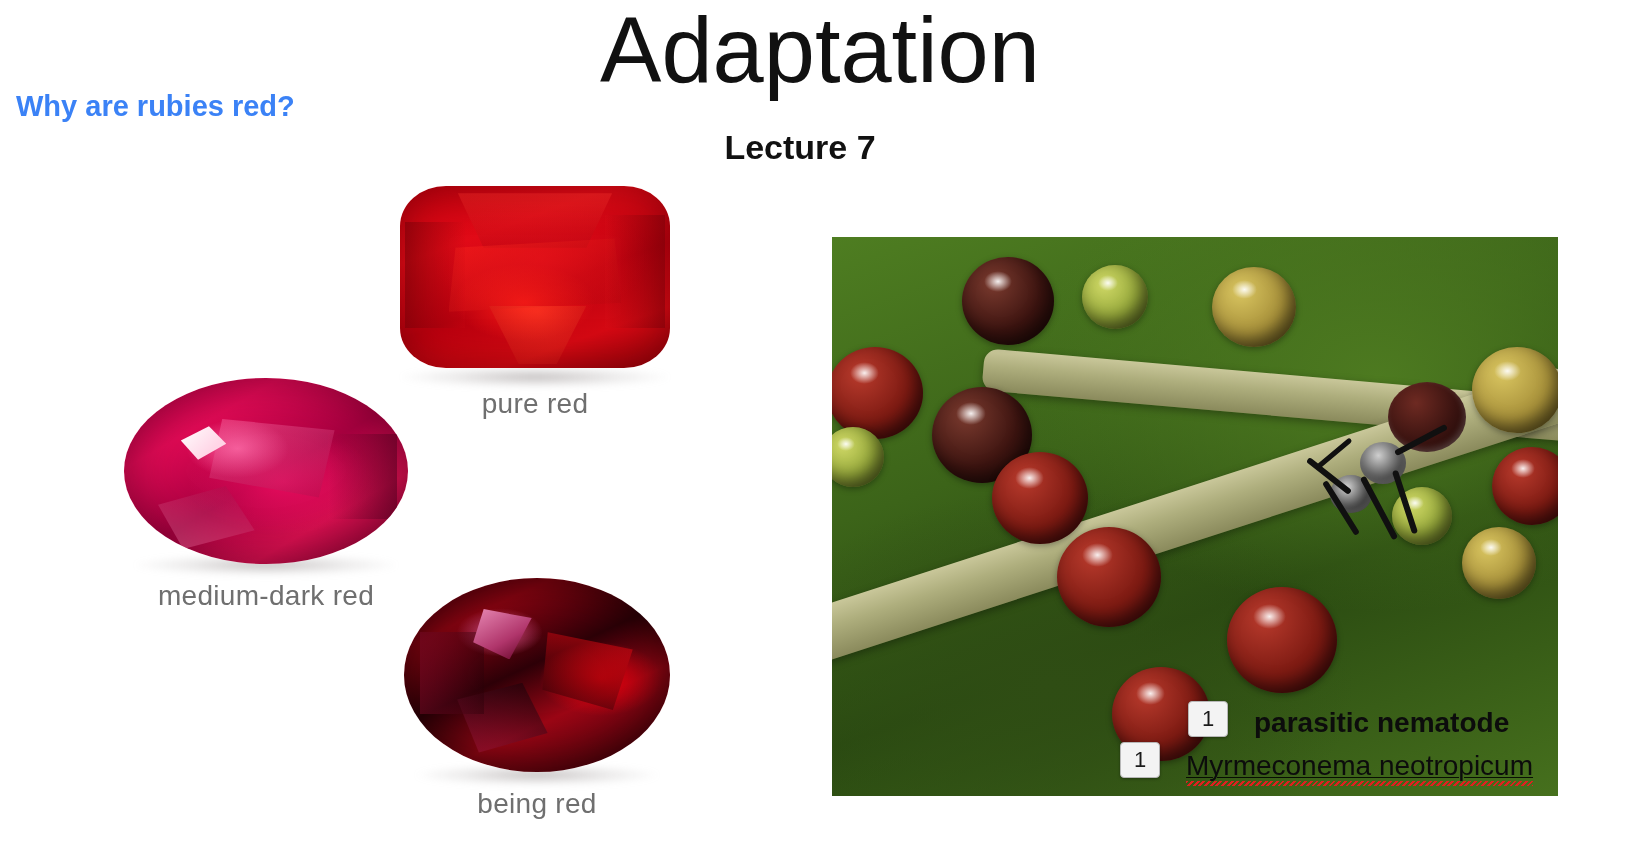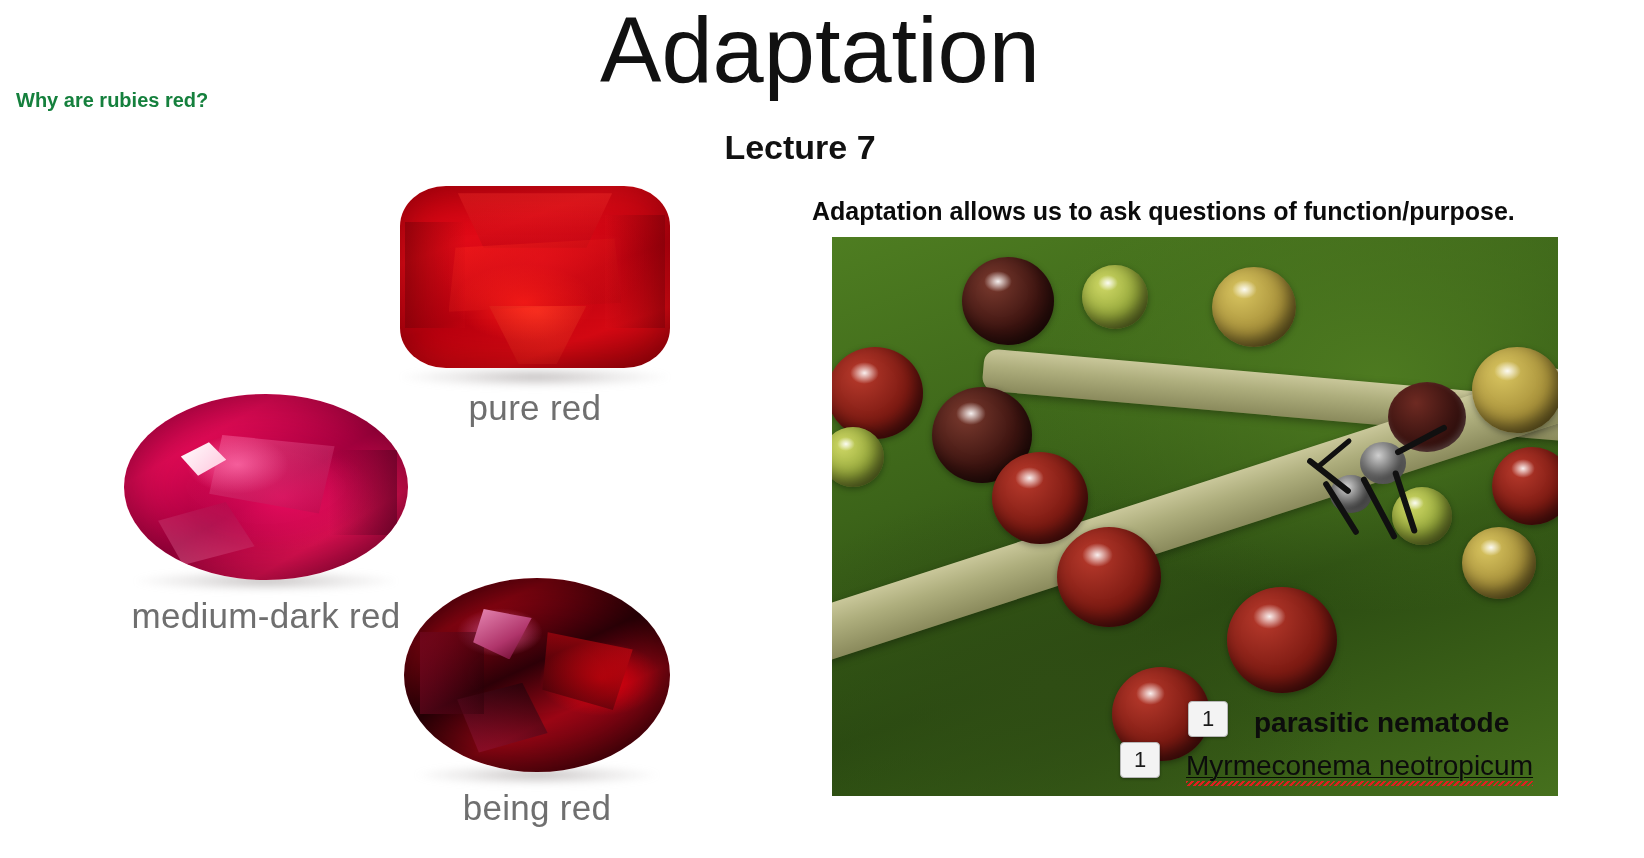--- a/index.html
+++ b/index.html
@@ -44,24 +44,24 @@
     color: #111111;
     white-space: nowrap;
   }
 
   
   .left-q1 {
     position: absolute;
     left: 16px;
     top: 88px;
     width: 360px;
-    font-size: 20px;
+    font-size: 29px;
     font-weight: 600;
     line-height: 1.28;
-    color: #15803d;
+    color: #3b82f6;
   }
   .left-q2 {
     position: absolute;
     left: 16px;
     top: 162px;
     width: 352px;
     font-size: 25px;
     font-weight: 600;
     line-height: 1.45;
     color: #0b0b0b;
@@ -89,21 +89,21 @@
     width: 88%;
     height: 22px;
     border-radius: 50%;
     background: radial-gradient(ellipse at center, rgba(120,110,110,0.42) 0%, rgba(160,155,155,0.18) 45%, rgba(255,255,255,0) 72%);
     filter: blur(3px);
   }
   .gem-label {
     position: absolute;
     width: 100%;
     text-align: center;
-    font-size: 35px;
+    font-size: 28px;
     font-weight: 400;
     color: #6f6f6f;
     letter-spacing: 0.3px;
   }
 
   
   #gem-pure {
     left: 382px; top: 172px; width: 306px; height: 212px;
   }
   #gem-pure .stone {
@@ -129,21 +129,21 @@
     background: radial-gradient(ellipse at 50% 10%, rgba(255,70,40,0.5), rgba(150,0,8,0.25));
     clip-path: polygon(14% 0, 86% 0, 64% 100%, 36% 100%); }
   #gem-pure .f4 { left:2%; top:20%; width:22%; height:58%;
     background: linear-gradient(90deg, rgba(120,0,8,0.55), rgba(210,10,20,0.15)); }
   #gem-pure .f5 { right:2%; top:16%; width:22%; height:62%;
     background: linear-gradient(270deg, rgba(120,0,8,0.5), rgba(225,20,26,0.12)); }
   #gem-pure .label { top: 216px; }
 
   
   #gem-medium {
-    left: 116px; top: 388px; width: 300px; height: 200px;
+    left: 116px; top: 372px; width: 300px; height: 200px;
   }
   #gem-medium .stone {
     position: absolute; inset: 6px 8px 8px 8px;
     border-radius: 50%;
     background:
       radial-gradient(ellipse 30% 26% at 40% 38%, #ff5fa0 0%, rgba(255,95,160,0) 60%),
       radial-gradient(ellipse 48% 40% at 56% 56%, #e60b5d 0%, rgba(230,11,93,0) 70%),
       linear-gradient(150deg, #c1004a 0%, #e00a55 26%, #a80040 52%, #d6104f 74%, #80002e 100%);
     box-shadow: inset 0 0 46px rgba(70,0,25,0.55);
     overflow: hidden;
@@ -266,21 +266,20 @@
 </head>
 <body>
 
 <div id="slide">
 
   <div class="slide-title">Adaptation</div>
   <div class="slide-subtitle">Lecture 7</div>
 
   <div class="left-q1">Why are rubies red?</div>
 
-  <div class="right-caption">Adaptation allows us to ask questions of function/purpose.</div>
 
   <div class="gem-fig" id="gem-pure">
     <div class="gem-shadow"></div>
     <div class="stone">
       <div class="f f1"></div>
         <div class="f f2"></div>
         <div class="f f3"></div>
       <div class="f f4"></div>
         <div class="f f5"></div>
     </div>

